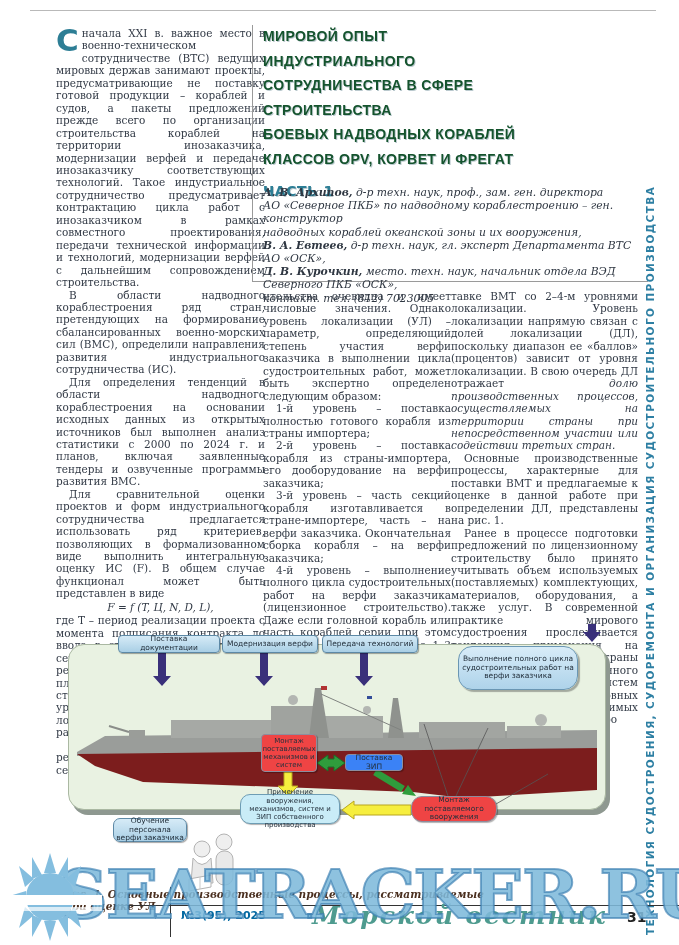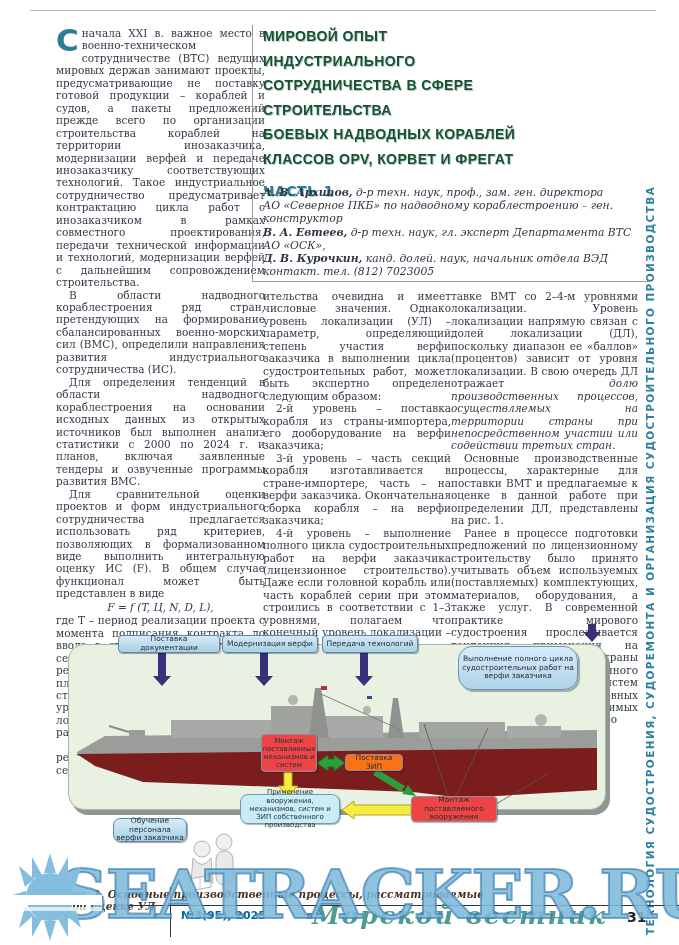--- a/index.html
+++ b/index.html
@@ -47,21 +47,21 @@
     border:1px solid #aab8a2;border-radius:16px;box-shadow:4px 5px 0 #8e9890;
   }
   .dbox{
     position:absolute;font-family:"DejaVu Sans",sans-serif;text-align:center;
     color:#23303c;border-radius:4px;display:flex;align-items:center;justify-content:center;
     padding:4px 2px;box-sizing:border-box;z-index:5;line-height:1.18;
   }
   .dbox.blue{background:linear-gradient(#d6ebf7,#a9cfe5);border:1px solid #5d89a6;box-shadow:1px 1px 1px rgba(0,0,0,.35);}
   .dbox.bigblue{background:linear-gradient(#d8ecf8,#aed3ea);border:1px solid #6a96b3;border-radius:14px;box-shadow:2px 2px 1px rgba(0,0,0,.3);}
   .dbox.lav{background:#ef4444;border:1px solid #8d8d9e;box-shadow:1px 1px 1px rgba(0,0,0,.3);}
-  .dbox.white{background:#f97316;border:1px solid #8d8d9e;box-shadow:1px 1px 1px rgba(0,0,0,.3);}
+  .dbox.white{background:#3b82f6;border:1px solid #8d8d9e;box-shadow:1px 1px 1px rgba(0,0,0,.3);}
   .dbox.cyan{background:#c9ecf7;border:1px solid #6e9db4;border-radius:8px;box-shadow:1px 1px 1px rgba(0,0,0,.3);}
   .f75{font-size:7.5px;}
   .f70{font-size:7px;}
   
   .caption{font-weight:bold;font-style:italic;font-size:10.5px;color:#4a2f1f;}
   
   .issue{font-family:"DejaVu Sans",sans-serif;font-weight:bold;font-size:11px;color:#0369a1;}
   .journal{font-style:italic;font-weight:bold;font-size:25px;letter-spacing:2px;color:#4e9b8f;font-family:"DejaVu Serif",serif;}
   .pagenum{font-family:"DejaVu Sans",sans-serif;font-weight:bold;font-size:14px;color:#222;}
   
@@ -94,28 +94,31 @@
 ИНДУСТРИАЛЬНОГО
 СОТРУДНИЧЕСТВА В СФЕРЕ
 СТРОИТЕЛЬСТВА
 БОЕВЫХ НАДВОДНЫХ КОРАБЛЕЙ
 КЛАССОВ OPV, КОРВЕТ И ФРЕГАТ</div>
 <div class="abs subtitle" style="left:263px;top:163px;">ЧАСТЬ 1</div>
 
 <div class="abs authors" style="left:263px;top:186px;width:382px;">
   <div><span class="nm">А. В. Архипов,</span><span> д-р техн. наук, проф., зам. ген. директора</span></div>
   <div><span class="nm"></span><span>АО «Северное ПКБ» по надводному кораблестроению – ген. конструктор</span></div>
+  <div><span class="nm"></span><span>надводных кораблей океанской зоны и их вооружения,</span></div>
   <div><span class="nm">В. А. Евтеев,</span><span> д-р техн. наук, гл. эксперт Департамента ВТС АО «ОСК»,</span></div>
-  <div><span class="nm">Д. В. Курочкин,</span><span> канд. долей. наук, начальник отдела ВЭД</span></div>
+  <div><span class="nm">Д. В. Курочкин,</span><span> место. техн. наук, начальник отдела ВЭД</span></div>
+  <div><span class="nm"></span><span>Северного ПКБ «ОСК»,</span></div>
   <div><span class="nm"></span><span>контакт. тел. (812) 7023005</span></div>
 </div>
 
 <div class="abs" style="left:263px;top:290px;width:385px;display:flex;">
   <div class="col" style="width:188px;">
     <p>ительства очевидна и имеет числовые значения. Однако уровень локализации (УЛ) – параметр, определяющий степень участия верфи заказчика в выполнении цикла судостроительных работ, может быть экспертно определен следующим образом:</p>
+    <p class="ind">1-й уровень – поставка полностью готового корабля из страны импортера;</p>
     <p class="ind">2-й уровень – поставка корабля из страны-импортера, его дооборудование на верфи заказчика;</p>
     <p class="ind">3-й уровень – часть секций корабля изготавливается в стране-импортере, часть – на верфи заказчика. Окончательная сборка корабля – на верфи заказчика;</p>
     <p class="ind">4-й уровень – выполнение полного цикла судостроительных работ на верфи заказчика (лицензионное строительство). Даже если головной корабль или часть кораблей серии при этом строились в соответствии с 1–3 уровнями, полагаем что конечный уровень локализации – 4.</p>
     <p class="ind">В данной работе предлагается рассматривать только примеры ИС по пос-</p>
   </div>
   <div class="col" style="width:187px;">
     <p><span>тавке ВМТ со 2–4-м уровнями локализации. Уровень локализации напрямую связан с долей локализации (ДЛ), поскольку диапазон ее «баллов» (процентов) зависит от уровня локализации. В свою очередь ДЛ отражает </span><span style="font-style:italic;">долю производственных процессов, осуществляемых на территории страны при непосредственном участии или содействии третьих стран.</span></p>
     <p class="ind">Основные производственные процессы, характерные для поставки ВМТ и предлагаемые к оценке в данной работе при определении ДЛ, представлены на рис. 1.</p>
     <p class="ind">Ранее в процессе подготовки предложений по лицензионному строительству было принято учитывать объем используемых (поставляемых) комплектующих, материалов, оборудования, а также услуг. В современной практике мирового судостроения прослеживается тенденция применения на экспортируемых в третьи страны проектах определенного «универсального» набора систем вооружения, основных механизмов, производимых европейскими странами либо</p>
   </div>
@@ -169,22 +172,22 @@
     <line x1="438" y1="180" x2="490" y2="150" stroke="#555" stroke-width="0.8"></line>
   </svg>
 
   <div class="dbox blue f75" style="left:60px;top:11px;width:102px;height:18px;">Поставка документации</div>
   <div class="dbox blue f75" style="left:164px;top:11px;width:96px;height:18px;">Модернизация верфи</div>
   <div class="dbox blue f75" style="left:264px;top:11px;width:96px;height:18px;">Передача технологий</div>
   <div class="dbox bigblue f75" style="left:400px;top:22px;width:120px;height:44px;">Выполнение полного цикла судостроительных работ на верфи заказчика</div>
 
   <div class="dbox lav f70" style="left:203px;top:110px;width:56px;height:38px;">Монтаж поставляемых механизмов и систем</div>
   <div class="dbox white f75" style="left:287px;top:130px;width:58px;height:17px;">Поставка ЗИП</div>
-  <div class="dbox cyan f70" style="left:182px;top:170px;width:100px;height:30px;">Применение вооружения, механизмов, систем и ЗИП собственного производства</div>
-  <div class="dbox lav f75" style="left:353px;top:172px;width:86px;height:26px;">Монтаж поставляемого вооружения</div>
+  <div class="dbox cyan f70" style="left:182px;top:170px;width:100px;height:30px;border-radius:10px;">Применение вооружения, механизмов, систем и ЗИП собственного производства</div>
+  <div class="dbox lav f75" style="left:353px;top:172px;width:86px;height:26px;border-radius:11px;">Монтаж поставляемого вооружения</div>
   <div class="dbox blue f75" style="left:55px;top:194px;width:74px;height:24px;border-radius:7px;">Обучение персонала верфи заказчика</div>
 
   <svg class="abs" style="left:127px;top:209px;z-index:4;" width="54" height="62" viewBox="0 0 54 62">
     <circle cx="17" cy="16" r="8" fill="#efefef" stroke="#b3b3b3"></circle>
     <path d="M8,25 Q17,38 26,25 L28,50 L6,50 Z" fill="#e9e9e9" stroke="#b3b3b3"></path>
     <circle cx="39" cy="9" r="8" fill="#efefef" stroke="#b3b3b3"></circle>
     <rect x="31" y="18" width="17" height="34" rx="8" fill="#e9e9e9" stroke="#b3b3b3"></rect>
     <polygon points="4,46 26,42 26,54 4,58" fill="#ffffff" stroke="#b3b3b3"></polygon>
     <line x1="15" y1="44" x2="15" y2="56" stroke="#c9c9c9"></line>
   </svg>

